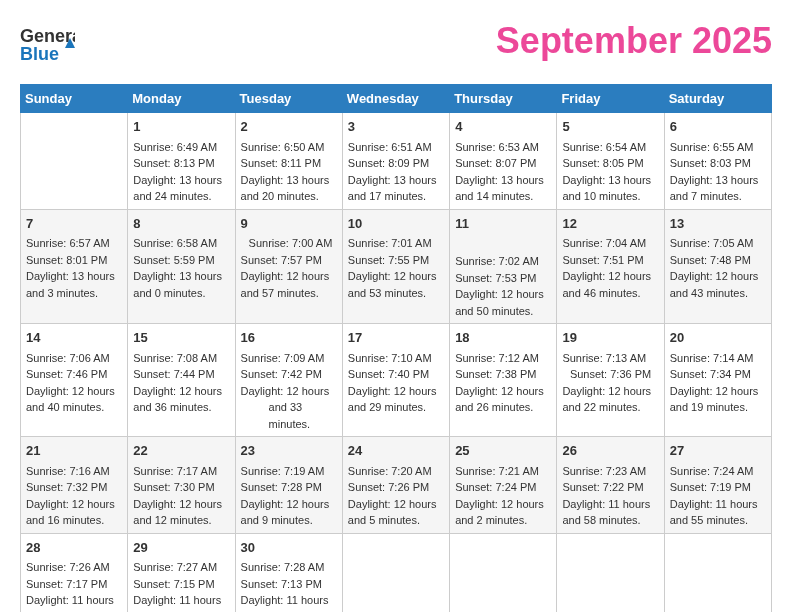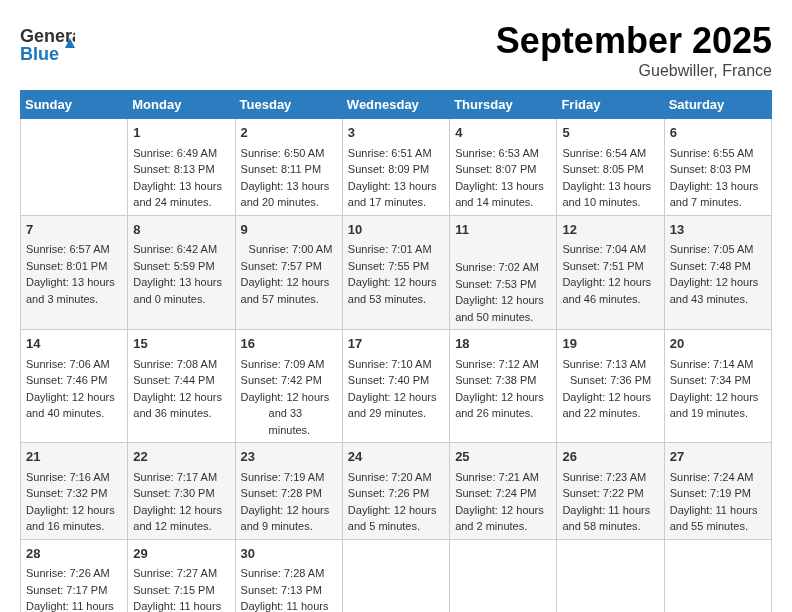--- a/index.html
+++ b/index.html
@@ -19,21 +19,21 @@
     .logo-container {
       display: flex;
       align-items: center;
     }
     .title-area {
       text-align: right;
     }
     .month-title {
       font-size: 36px;
       font-weight: bold;
-      color: #000000;
+      color: #ec4899;
     }
     .location {
       font-size: 16px;
       color: #444;
     }
     table {
       width: 100%;
       border-collapse: collapse;
       font-size: 11px;
     }
@@ -74,21 +74,20 @@
     <div style="margin-right: 8px;">
       <svg width="55" height="50" viewBox="0 0 55 50">
         <text x="0" y="22" font-family="Arial" font-size="18" font-weight="bold" fill="#333">General</text>
         <text x="0" y="40" font-family="Arial" font-size="18" font-weight="bold" fill="#1a75bb">Blue</text>
         <polygon points="42,28 52,28 47,18" fill="#1a75bb" transform="translate(3, 0)"></polygon>
       </svg>
     </div>
   </div>
   <div class="title-area">
     <div class="month-title">September 2025</div>
-    <div class="location">Guebwiller, France</div>
   </div>
 </div>
 
 <table>
   <thead>
     <tr>
     <th>Sunday</th>
         <th>Monday</th>
         <th>Tuesday</th>
         <th>Wednesday</th>
@@ -146,21 +145,21 @@
       <tr class="row-bg-2">
         <td>
           <span class="day-num">7</span>
           <span style="display: block; line-height: 1.5;">Sunrise: 6:57 AM</span>
           <span style="display: block; line-height: 1.5;">Sunset: 8:01 PM</span>
           <span style="display: block; line-height: 1.5;">Daylight: 13 hours</span>
           <span style="display: block; line-height: 1.5;">and 3 minutes.</span>
         </td>
         <td>
           <span class="day-num">8</span>
-          <span style="display: block; line-height: 1.5;">Sunrise: 6:42 AM</span>
+          <span style="display: block; line-height: 1.5;">Sunrise: 6:58 AM</span>
           <span style="display: block; line-height: 1.5;">Sunset: 5:59 PM</span>
           <span style="display: block; line-height: 1.5;">Daylight: 13 hours</span>
           <span style="display: block; line-height: 1.5;">and 0 minutes.</span>
         </td>
         <td>
           <span class="day-num">9</span>
           <span style="display: block; line-height: 1.5; margin-left: 8px;">Sunrise: 7:00 AM</span>
           <span style="display: block; line-height: 1.5;">Sunset: 7:57 PM</span>
           <span style="display: block; line-height: 1.5;">Daylight: 12 hours</span>
           <span style="display: block; line-height: 1.5;">and 57 minutes.</span>

